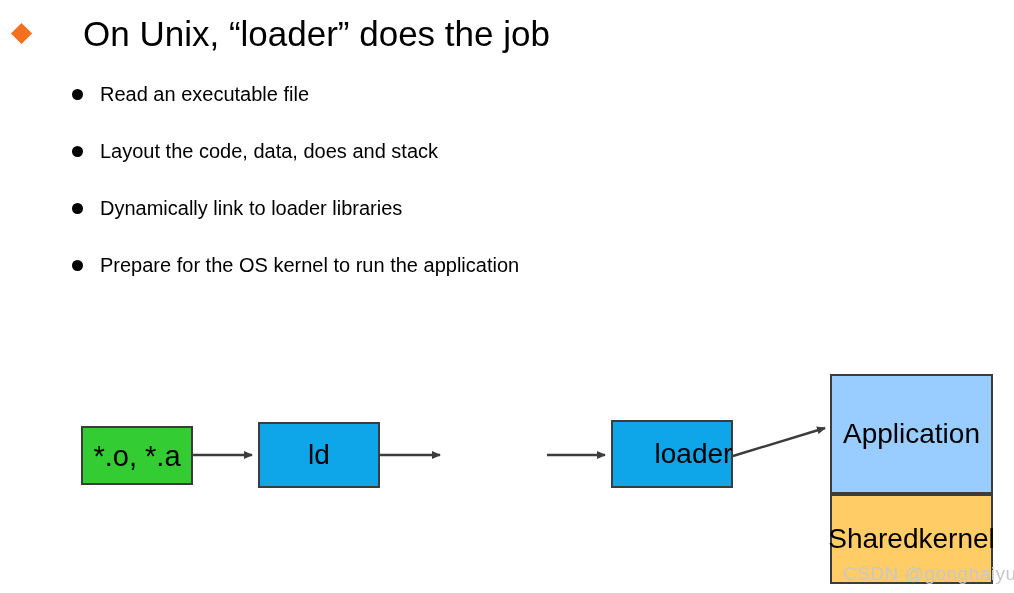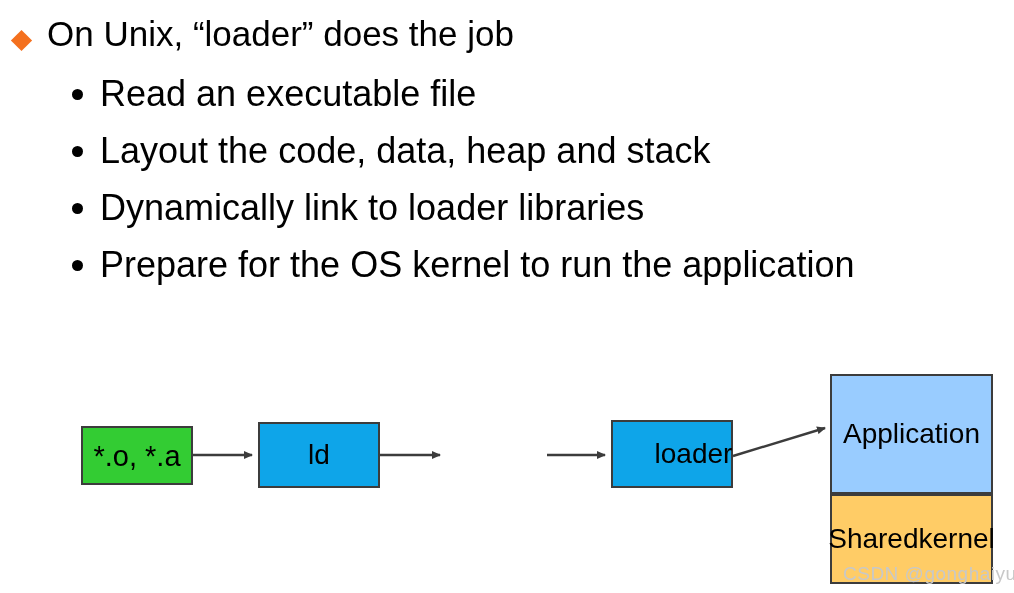--- a/index.html
+++ b/index.html
@@ -23,21 +23,22 @@
     top: 0;
     width: 1014px;
     height: 300px;
   }
 
   .lvl1-row {
     position: absolute;
     left: 14px;
     top: 14px;
     display: flex;
-    align-items: center;
+    align-items: flex-start;
+    gap: 36px;
   }
   .diamond-bullet {
     width: 15px;
     height: 15px;
     background: #F4701E;
     transform: rotate(45deg);
     margin-top: 12px;
     margin-right: 18px;
     flex: 0 0 auto;
   }
@@ -62,21 +63,21 @@
   .round-bullet {
     width: 11px;
     height: 11px;
     border-radius: 50%;
     background: #000000;
     margin-top: 15px;
     margin-right: 17px;
     flex: 0 0 auto;
   }
   .lvl2-text {
-    font-size: 36px;
+    font-size: 20px;
     line-height: 40px;
     white-space: nowrap;
   }
 
   
   #diagram {
     position: absolute;
     left: 0;
     top: 16px;
     width: 828px;
@@ -147,21 +148,21 @@
 
   <div class="lvl2-list">
 
     <div class="lvl2-row">
       <span class="round-bullet"></span>
       <span class="lvl2-text">Read an executable file</span>
     </div>
 
     <div class="lvl2-row">
       <span class="round-bullet"></span>
-      <span class="lvl2-text">Layout the code, data, heap and stack</span>
+      <span class="lvl2-text">Layout the code, data, does and stack</span>
     </div>
 
     <div class="lvl2-row">
       <span class="round-bullet"></span>
       <span class="lvl2-text">Dynamically link to loader libraries</span>
     </div>
 
     <div class="lvl2-row">
       <span class="round-bullet"></span>
       <span class="lvl2-text">Prepare for the OS kernel to run the application</span>

